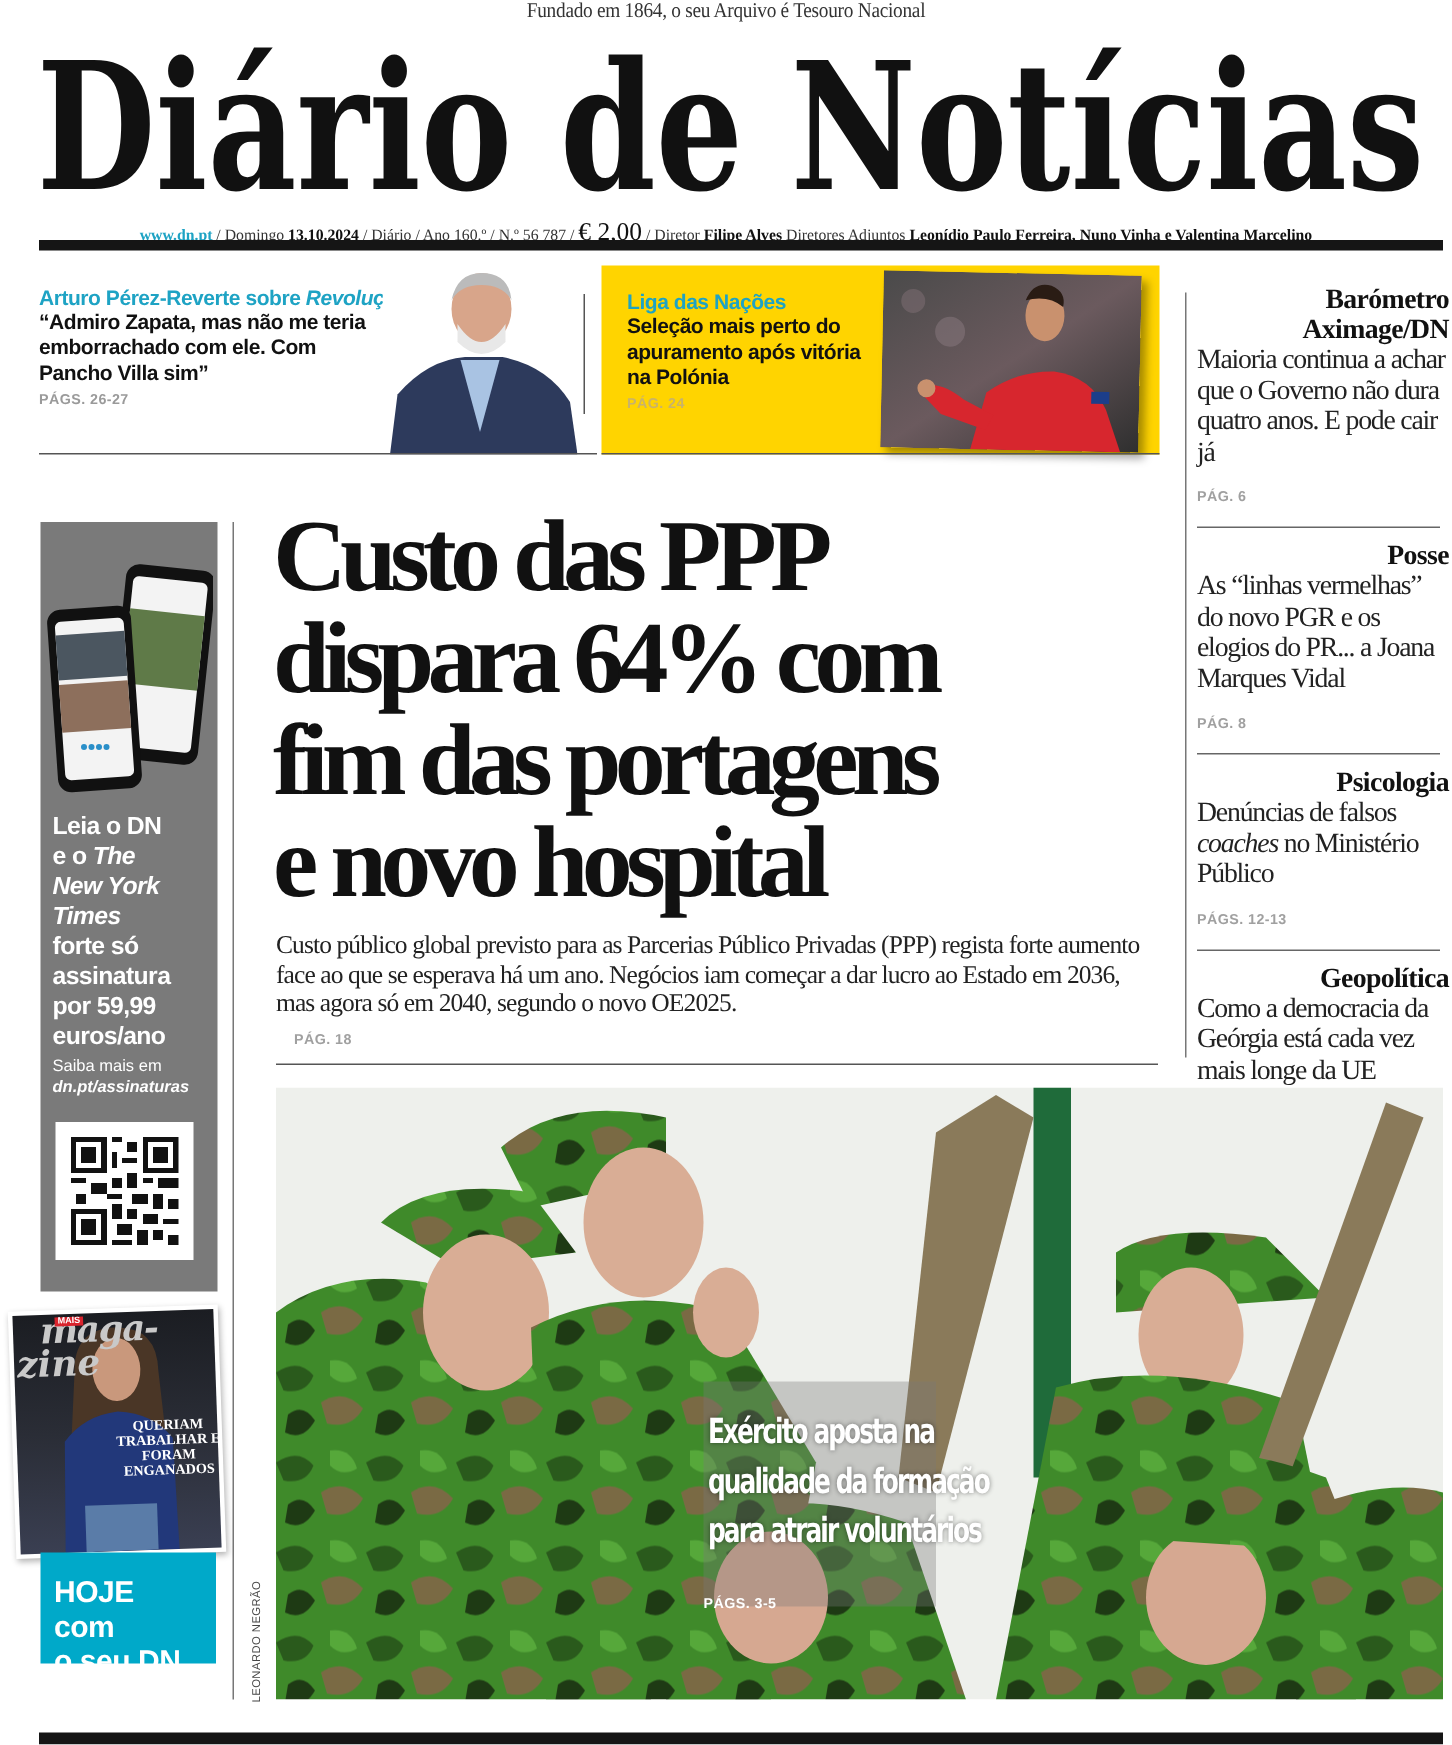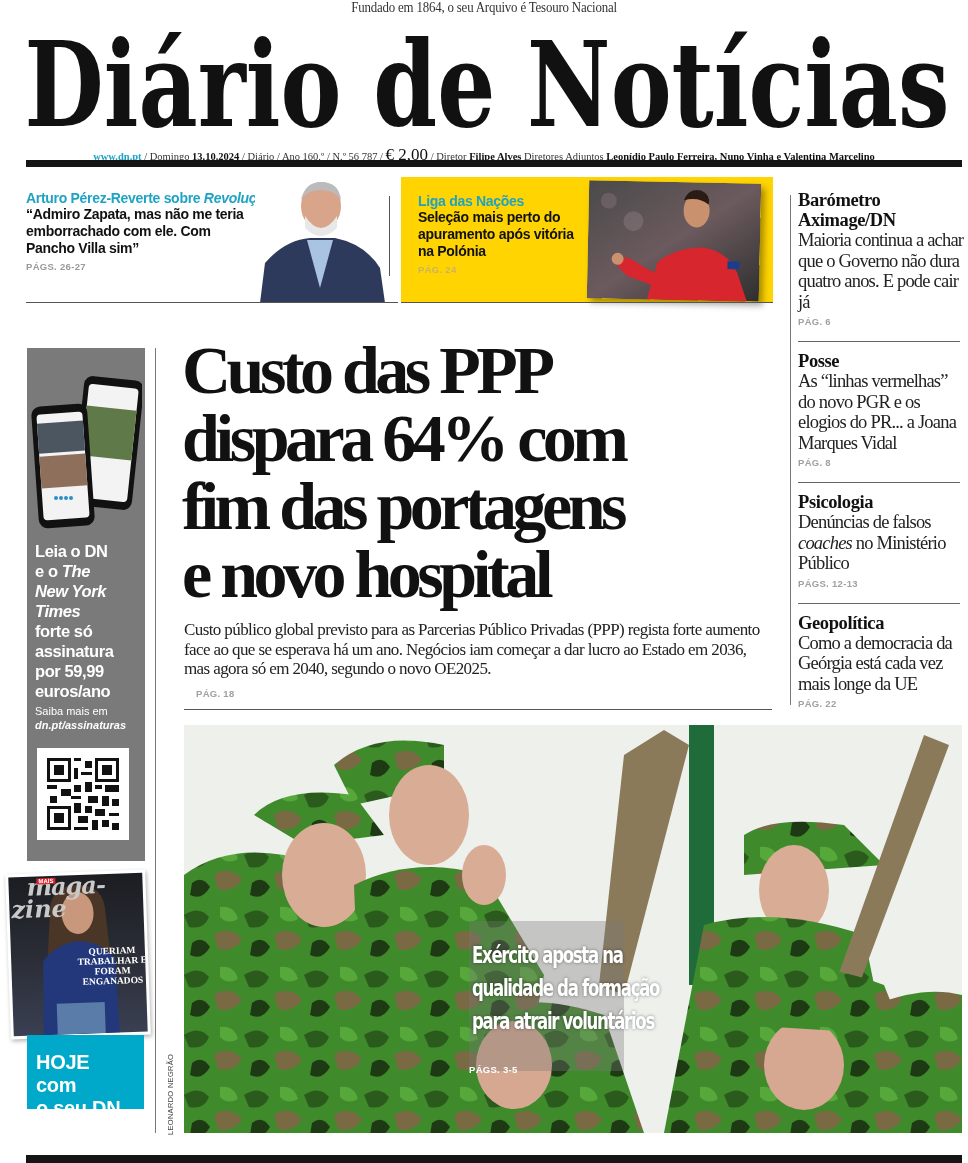--- a/index.html
+++ b/index.html
@@ -31,24 +31,24 @@
   .yellowbox { left: 401px; top: 177px; width: 372px; height: 126px; background: #ffd400; }
   .teaser2 { left: 418px; top: 193px; width: 170px; }
   .teaser2 .page-ref { color: #c9b36a; }
   .photo-ronaldo { left: 588px; top: 182px; width: 172px; height: 118px; transform: rotate(1.2deg); box-shadow: 4px 4px 6px rgba(0,0,0,0.35); overflow: hidden; }
   .hline2 { left: 401px; top: 302px; width: 372px; height: 1px; background: #555; }
 
   
   .rightcol { left: 798px; top: 190px; width: 168px; }
   .vdiv-right { left: 790px; top: 195px; width: 1px; height: 510px; background: #777; }
   .rc-item { padding-bottom: 6px; }
-  .rc-title { font-family: "Liberation Serif", serif; font-weight: bold; font-size: 18.5px; line-height: 20px; color: #111; letter-spacing: -0.4px; }
+  .rc-title { font-family: "Liberation Serif", serif; font-weight: bold; font-size: 18.5px; line-height: 20px; color: #111; letter-spacing: -0.4px; text-align: right; }
   .rc-text { font-family: "Liberation Serif", serif; font-size: 18.5px; line-height: 20.5px; color: #222; letter-spacing: -0.8px; }
   .rc-text i { font-style: italic; }
-  .rc-page { font-weight: bold; font-size: 9.5px; color: #a0a0a0; letter-spacing: 0.3px; margin-top: 4px; }
+  .rc-page { font-weight: bold; font-size: 9.5px; color: #a0a0a0; letter-spacing: 0.3px; margin-top: 14px; }
   .rc-sep { height: 1px; background: #666; margin: 8px 6px 9px 0; }
 
   
   .adbox { left: 27px; top: 348px; width: 118px; height: 513px; background: #7a7a7a; }
   .vdiv-left { left: 155px; top: 348px; width: 1px; height: 785px; background: #777; }
   .phones { left: 30px; top: 360px; width: 112px; height: 170px; }
   .adtext { left: 35px; top: 541px; width: 110px; color: #fff; font-weight: bold; font-size: 16.5px; line-height: 20px; letter-spacing: -0.4px; }
   .adtext i { font-style: italic; }
   .adsmall { left: 35px; top: 704px; width: 112px; color: #fff; font-size: 11px; line-height: 14px; }
   .adsmall b { font-style: italic; font-weight: bold; }

